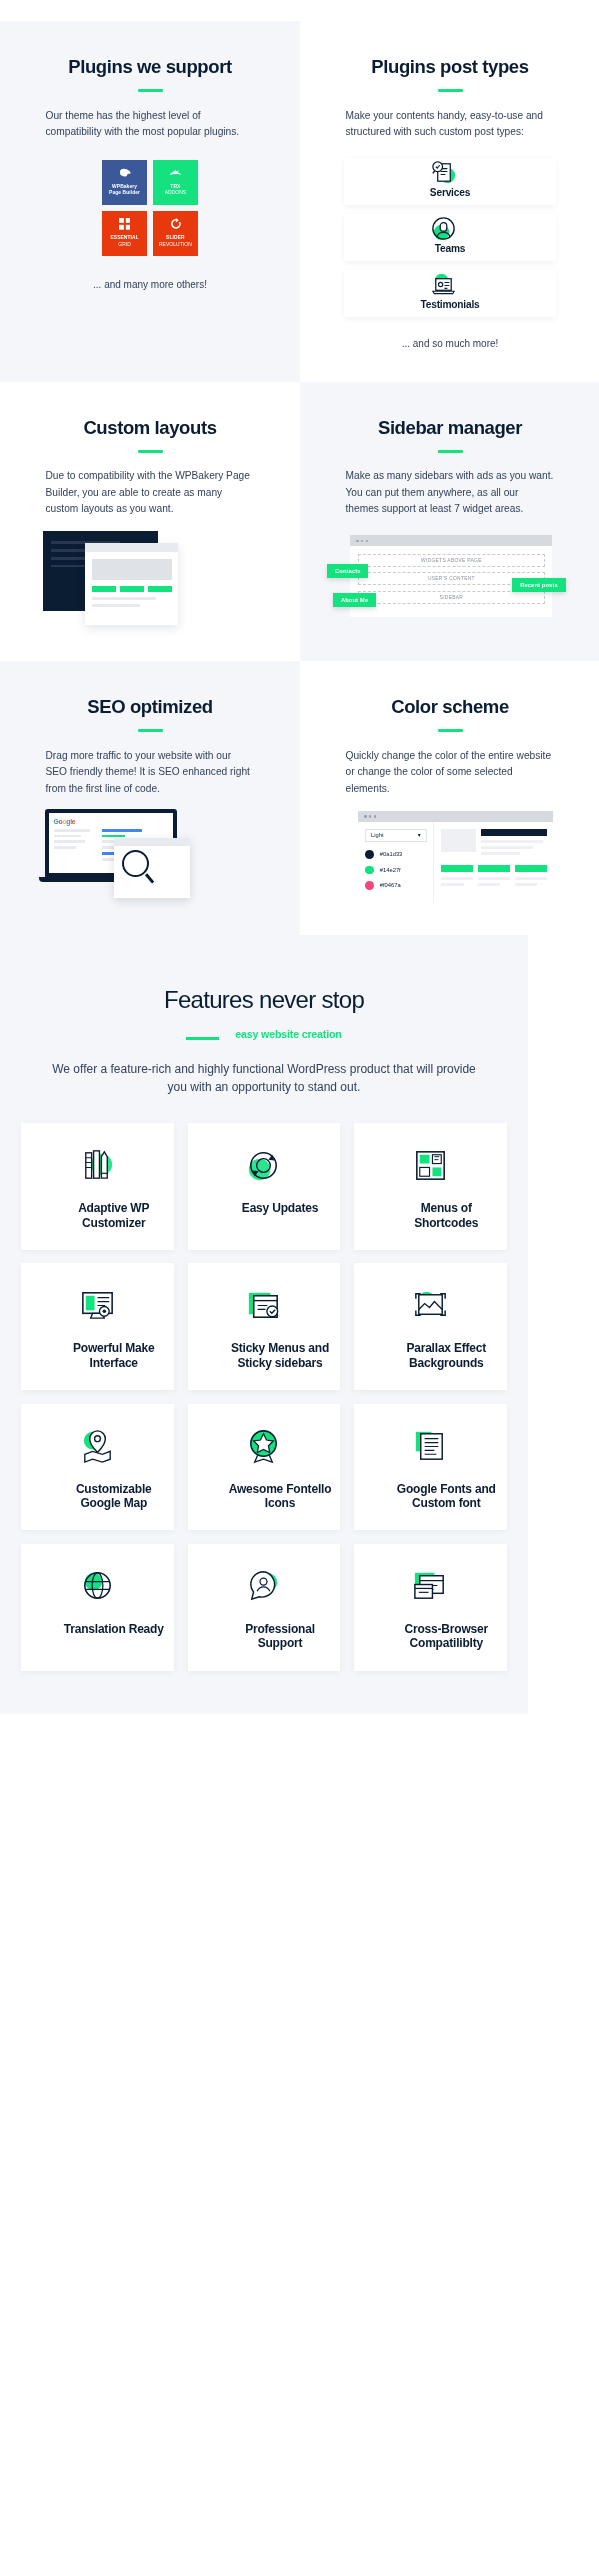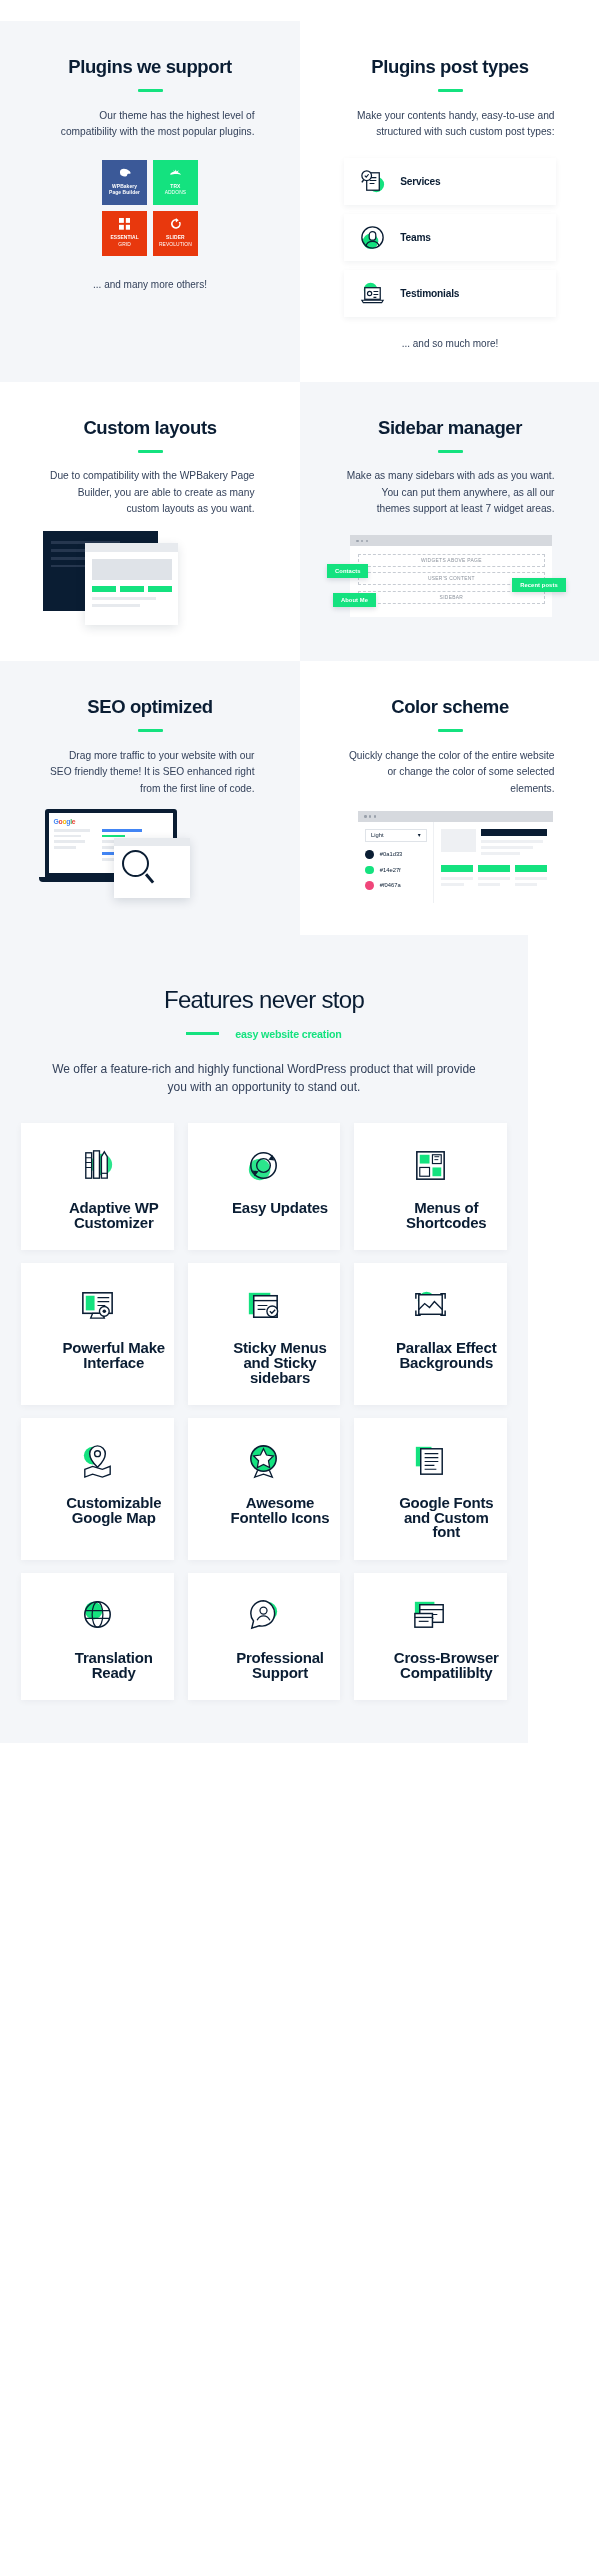--- a/index.html
+++ b/index.html
@@ -19,21 +19,21 @@
     font-size: 18.5px;
     letter-spacing: -0.4px;
     text-align: center;
     color: #0a1d33;
   }
   .rule {
     width: 25px; height: 2.9px; background: #14e27f;
     margin: 10.7px auto 15.6px auto; border-radius: 1px;
   }
   .sec-text {
-    text-align: right;
+    text-align: left;
     font-size: 10.2px;
     line-height: 16.6px;
     color: #33415a;
     max-width: 209px;
     margin: 3px auto;
   }
   .note {
     text-align: center;
     font-size: 10px;
     color: #33415a;
@@ -75,20 +75,21 @@
 
   
   .cpt-list { margin: 17.5px auto 19.5px auto; width: 212px; }
   .cpt-card {
     background: #fff;
     height: 47px;
     display: flex; align-items: center;
     padding: 0 13.6px;
     margin-bottom: 8.8px;
     box-shadow: 0 1.9px 5.8px rgba(10,29,51,.06);
+    flex-direction: column;
   }
   .cpt-card .ic { width: 29px; height: 29px; margin-right: 13.6px; flex: none; }
   .cpt-card .lbl { font-size: 10.2px; font-weight: bold; letter-spacing: -0.2px; }
   .browserbar {
     height: 10.7px; background: #d6d9de; display: flex; align-items: center; padding-left: 5.8px;
   }
   .browserbar i {
     width: 2.4px; height: 2.4px; border-radius: 50%; background: #9aa1ab;
     display: inline-block; margin-right: 2.4px;
   }
@@ -171,41 +172,41 @@
   .cs-greens span { flex: 1; height: 6.8px; background: #14e27f; display: block; }
   .cs-lns { display: flex; gap: 4.9px; margin-top: 4.9px; }
   .cs-lns div { flex: 1; }
 
   
   .features { background: #f4f6f9; padding: 51px 21.4px 43px 21.4px; }
   .feat-title {
     text-align: center; font-weight: normal; font-size: 24px; letter-spacing: -0.7px;
   }
   .feat-sub {
-    display: flex; align-items: center; justify-content: center; gap: 16px;
+    display: flex; align-items: flex-end; justify-content: center; gap: 16px;
     margin: 13.6px 0 21.4px 0;
   }
   .feat-sub .dash { width: 33px; height: 2.9px; background: #14e27f; }
   .feat-sub .txt { color: #14e27f; font-weight: bold; font-size: 10.7px; letter-spacing: -0.2px; }
   .feat-lead {
     text-align: center; font-size: 12px; line-height: 17.5px; color: #33415a;
     max-width: 438px; margin: 0 auto 27px auto;
   }
   .feat-grid {
     display: grid; grid-template-columns: repeat(3, 1fr);
     gap: 13.6px; max-width: 557px; margin: 0 auto;
   }
   .feat-card {
     background: #fff; padding: 21.4px 7.8px 19.5px 7.8px; text-align: center;
     box-shadow: 0 1.9px 6.8px rgba(10,29,51,.05);
     display: flex; flex-direction: column; align-items: center;
   }
   .feat-card .ic { width: 41px; height: 41px; margin-bottom: 15.6px; }
   .feat-card .lbl {
-    font-size: 15px; font-weight: bold; line-height: 14.6px; letter-spacing: -0.2px; margin-left: 32px;
+    font-size: 12px; font-weight: bold; line-height: 14.6px; letter-spacing: -0.2px; margin-left: 32px;
   }
   .hdr-gap { height: 21.4px; background: #ffffff; }
 </style>
 </head>
 <body>
 
 <div class="page">
 
   <div class="hdr-gap"></div>
 

